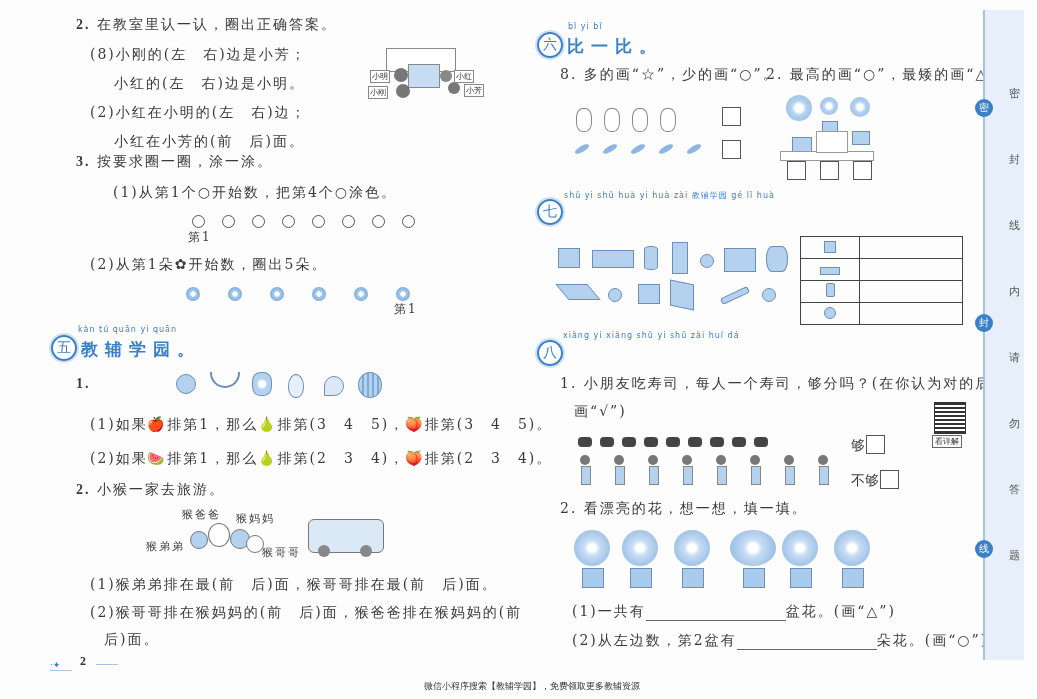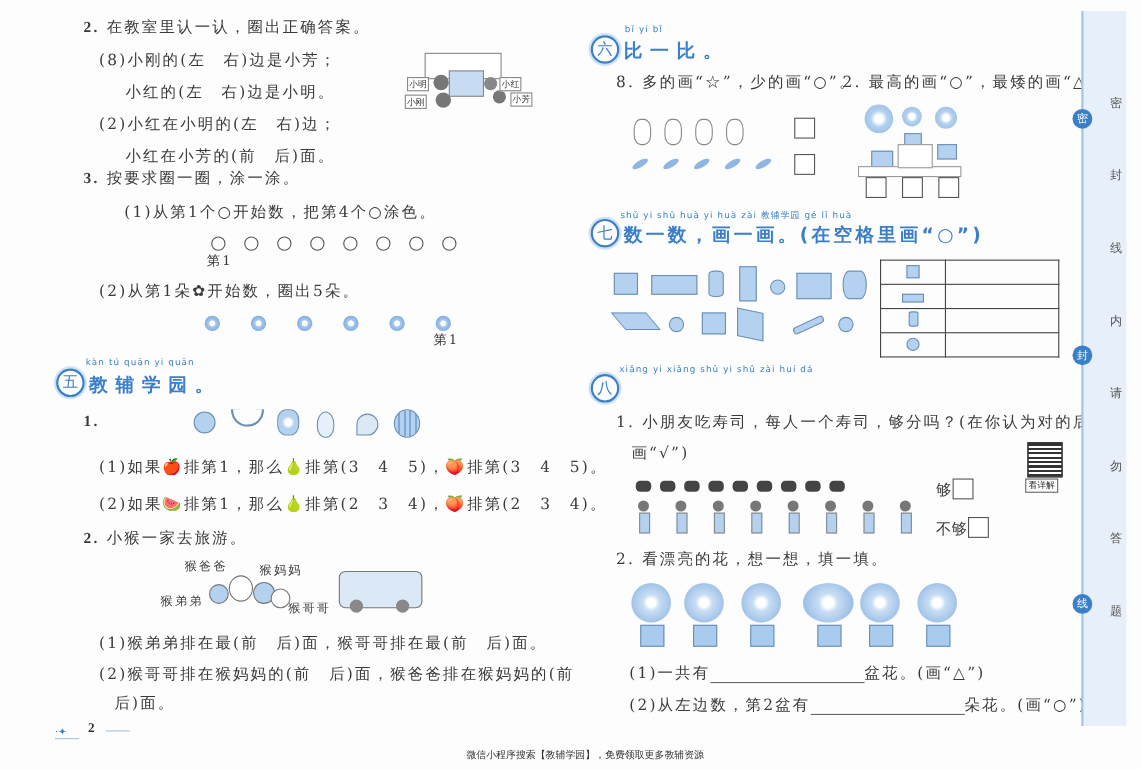--- a/index.html
+++ b/index.html
@@ -76,21 +76,21 @@
   <div class="abs" style="left:76px;top:2px;width:18px;height:22px;border-radius:40%;background:radial-gradient(circle,#fff 20%,#b4d2f0 40%);border:1px solid #6c8fb5;"></div>
   <div class="abs" style="left:112px;top:4px;width:14px;height:22px;border-radius:50% 50% 45% 45%;background:#e6f0fa;border:1px solid #6c8fb5;"></div>
   <div class="abs" style="left:148px;top:6px;width:18px;height:18px;border-radius:50% 50% 50% 0;background:#dbe9f7;border:1px solid #6c8fb5;"></div>
   <div class="abs" style="left:182px;top:2px;width:22px;height:24px;border-radius:50%;background:repeating-linear-gradient(90deg,#b4d2f0 0 3px,#7ea8d6 3px 5px);border:1px solid #6c8fb5;"></div>
 </div>
 <div class="abs t" style="left:90px;top:416px;">(1)如果🍎排第1，那么🍐排第(3　4　5)，🍑排第(3　4　5)。</div>
 <div class="abs t" style="left:90px;top:450px;">(2)如果🍉排第1，那么🍐排第(2　3　4)，🍑排第(2　3　4)。</div>
 <div class="abs t" style="left:76px;top:481px;"><span class="num">2.</span> <span>小猴一家去旅游。</span></div>
 
 <div class="abs" style="left:140px;top:505px;width:240px;height:60px;">
-  <span class="abs t" style="left:28px;top:2px;font-size:11px;">猴爸爸</span>
+  <span class="abs t" style="left:42px;top:2px;font-size:11px;">猴爸爸</span>
   <span class="abs t" style="left:96px;top:6px;font-size:11px;">猴妈妈</span>
   <span class="abs t" style="left:6px;top:34px;font-size:11px;">猴弟弟</span>
   <span class="abs t" style="left:122px;top:40px;font-size:11px;">猴哥哥</span>
   <div class="abs" style="left:50px;top:26px;width:16px;height:16px;border-radius:50%;background:#b4d2f0;border:1px solid #777;"></div>
   <div class="abs" style="left:68px;top:18px;width:20px;height:22px;border-radius:50%;background:#fff;border:1px solid #777;"></div>
   <div class="abs" style="left:90px;top:24px;width:18px;height:18px;border-radius:50%;background:#b4d2f0;border:1px solid #777;"></div>
   <div class="abs" style="left:106px;top:30px;width:16px;height:16px;border-radius:50%;background:#fff;border:1px solid #777;"></div>
   <div class="abs" style="left:168px;top:14px;width:74px;height:32px;border:1px solid #777;border-radius:6px;background:#dbe9f7;"></div>
   <div class="abs" style="left:178px;top:40px;width:12px;height:12px;border-radius:50%;background:#888;"></div>
   <div class="abs" style="left:220px;top:40px;width:12px;height:12px;border-radius:50%;background:#888;"></div>
@@ -136,21 +136,20 @@
   <div class="abs" style="left:0;top:56px;width:92px;height:8px;border:1px solid #999;background:#fff;"></div>
   <div class="abs" style="left:36px;top:36px;width:30px;height:20px;border:1px solid #999;background:#fff;"></div>
 </div>
 <span class="abs box" style="left:787px;top:161px;"></span>
 <span class="abs box" style="left:820px;top:161px;"></span>
 <span class="abs box" style="left:853px;top:161px;"></span>
 
 <div class="pinyin" style="left:564px;top:190px;">shǔ yi shǔ  huà yi huà   zài 教辅学园 gé lǐ huà</div>
 <div class="abs sec-head" style="left:537px;top:199px;">
   <span class="sec-badge">七</span>
-  <span class="sec-title" style="letter-spacing:3px;">数一数，画一画。(在空格里画“○”)</span>
 </div>
 
 <div class="abs" style="left:558px;top:240px;width:230px;height:80px;">
   <div class="shape" style="left:0;top:8px;width:20px;height:18px;"></div>
   <div class="shape" style="left:34px;top:10px;width:40px;height:16px;"></div>
   <div class="shape" style="left:86px;top:6px;width:12px;height:22px;border-radius:6px/3px;"></div>
   <div class="shape" style="left:114px;top:2px;width:14px;height:30px;"></div>
   <div class="shape" style="left:142px;top:14px;width:12px;height:12px;border-radius:50%;"></div>
   <div class="shape" style="left:166px;top:8px;width:30px;height:22px;"></div>
   <div class="shape" style="left:208px;top:6px;width:20px;height:24px;border-radius:6px/12px;"></div>

